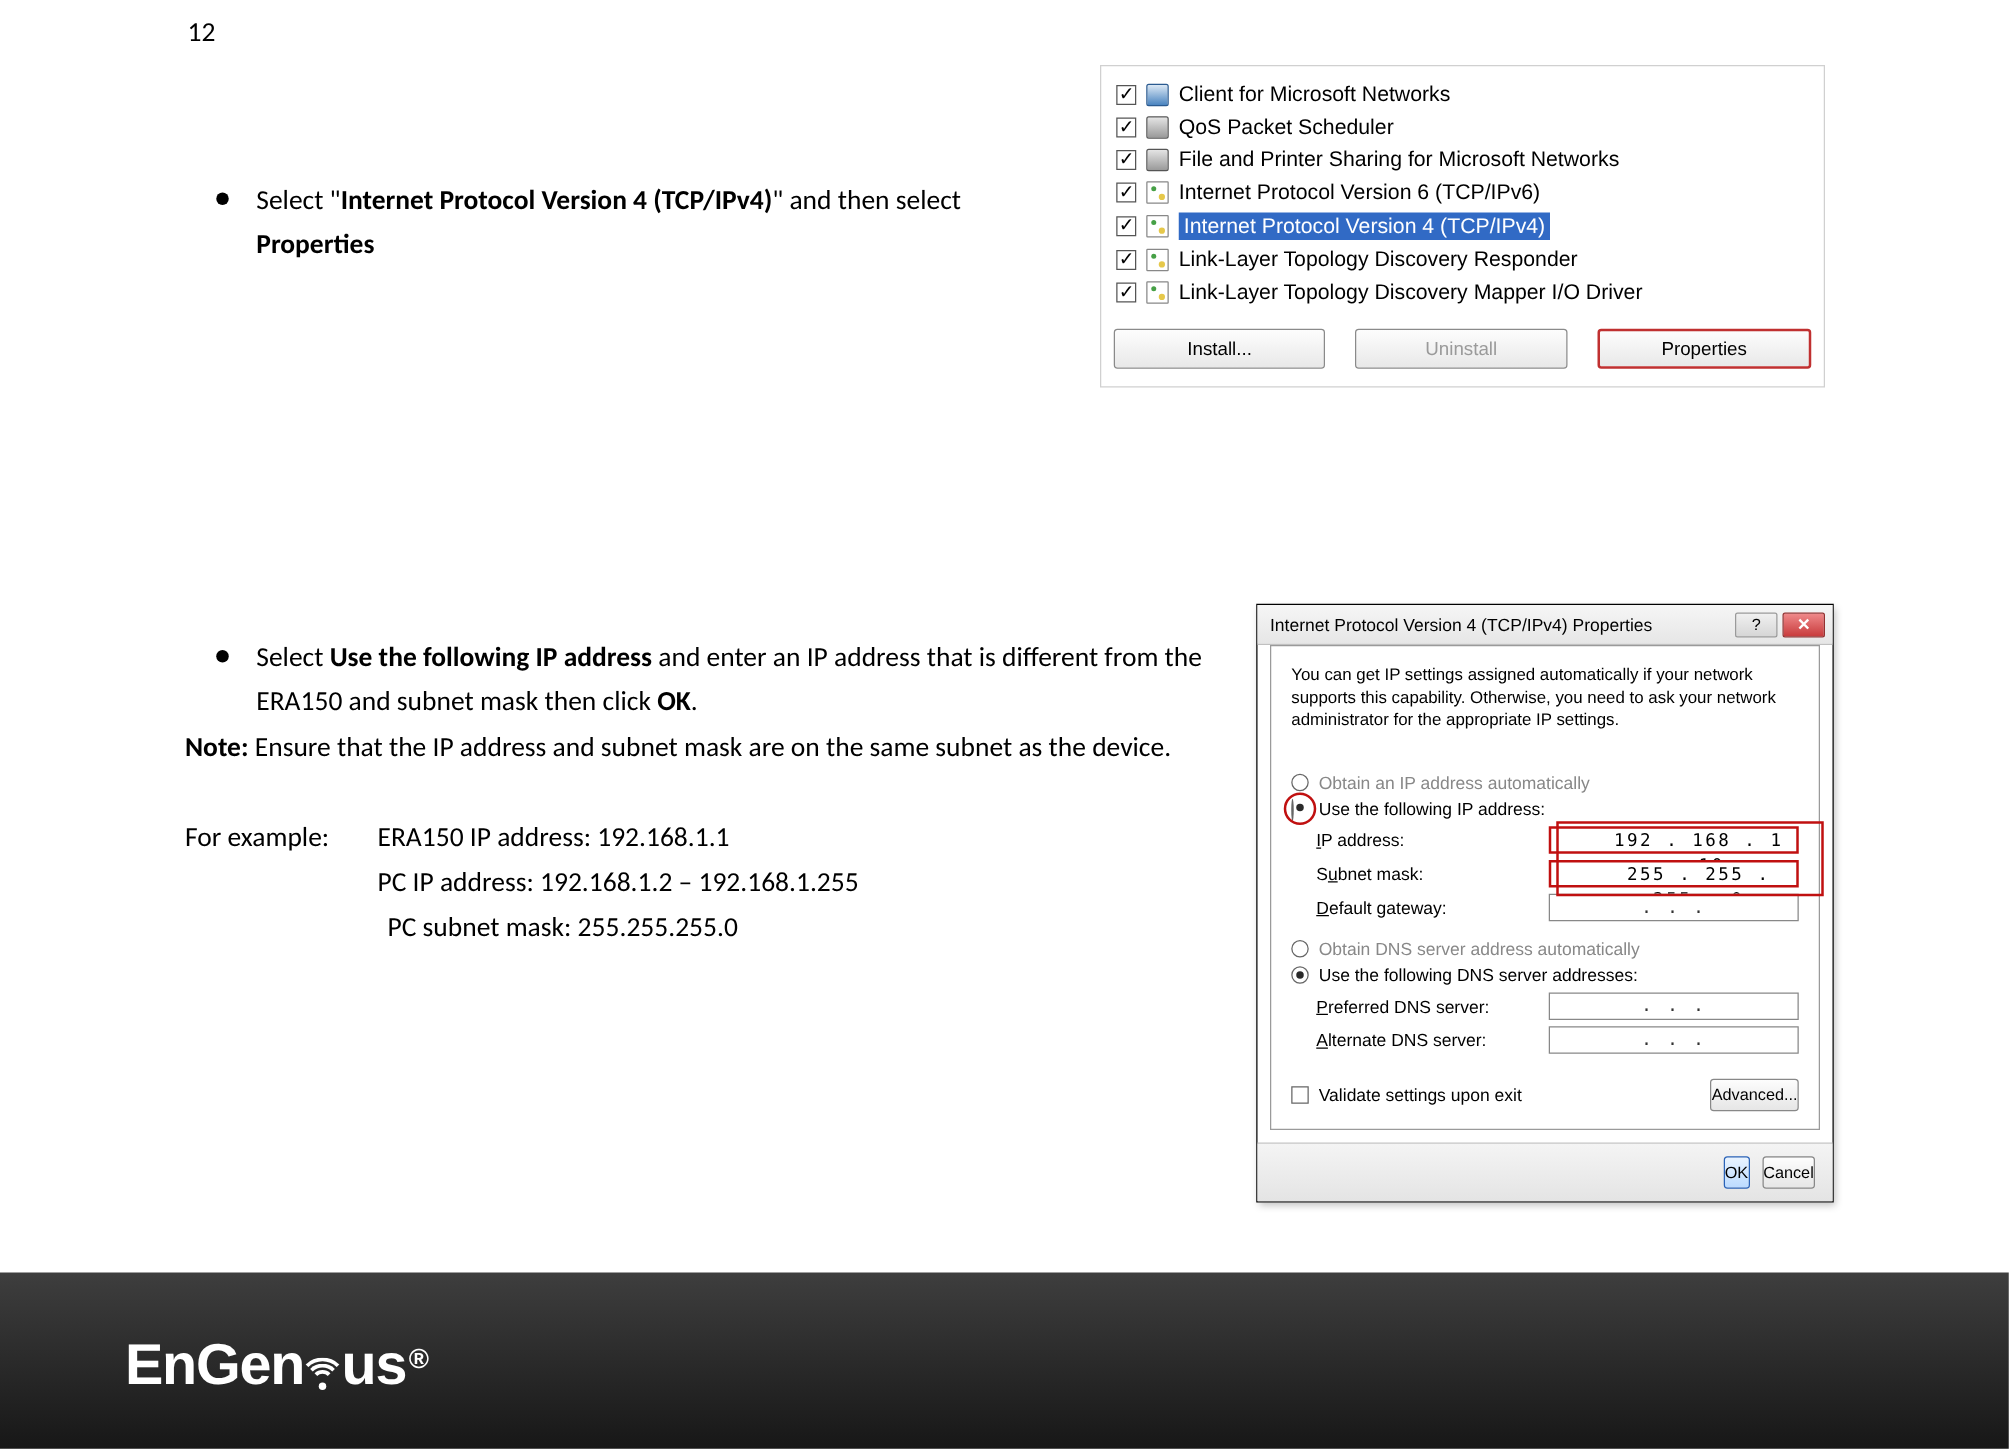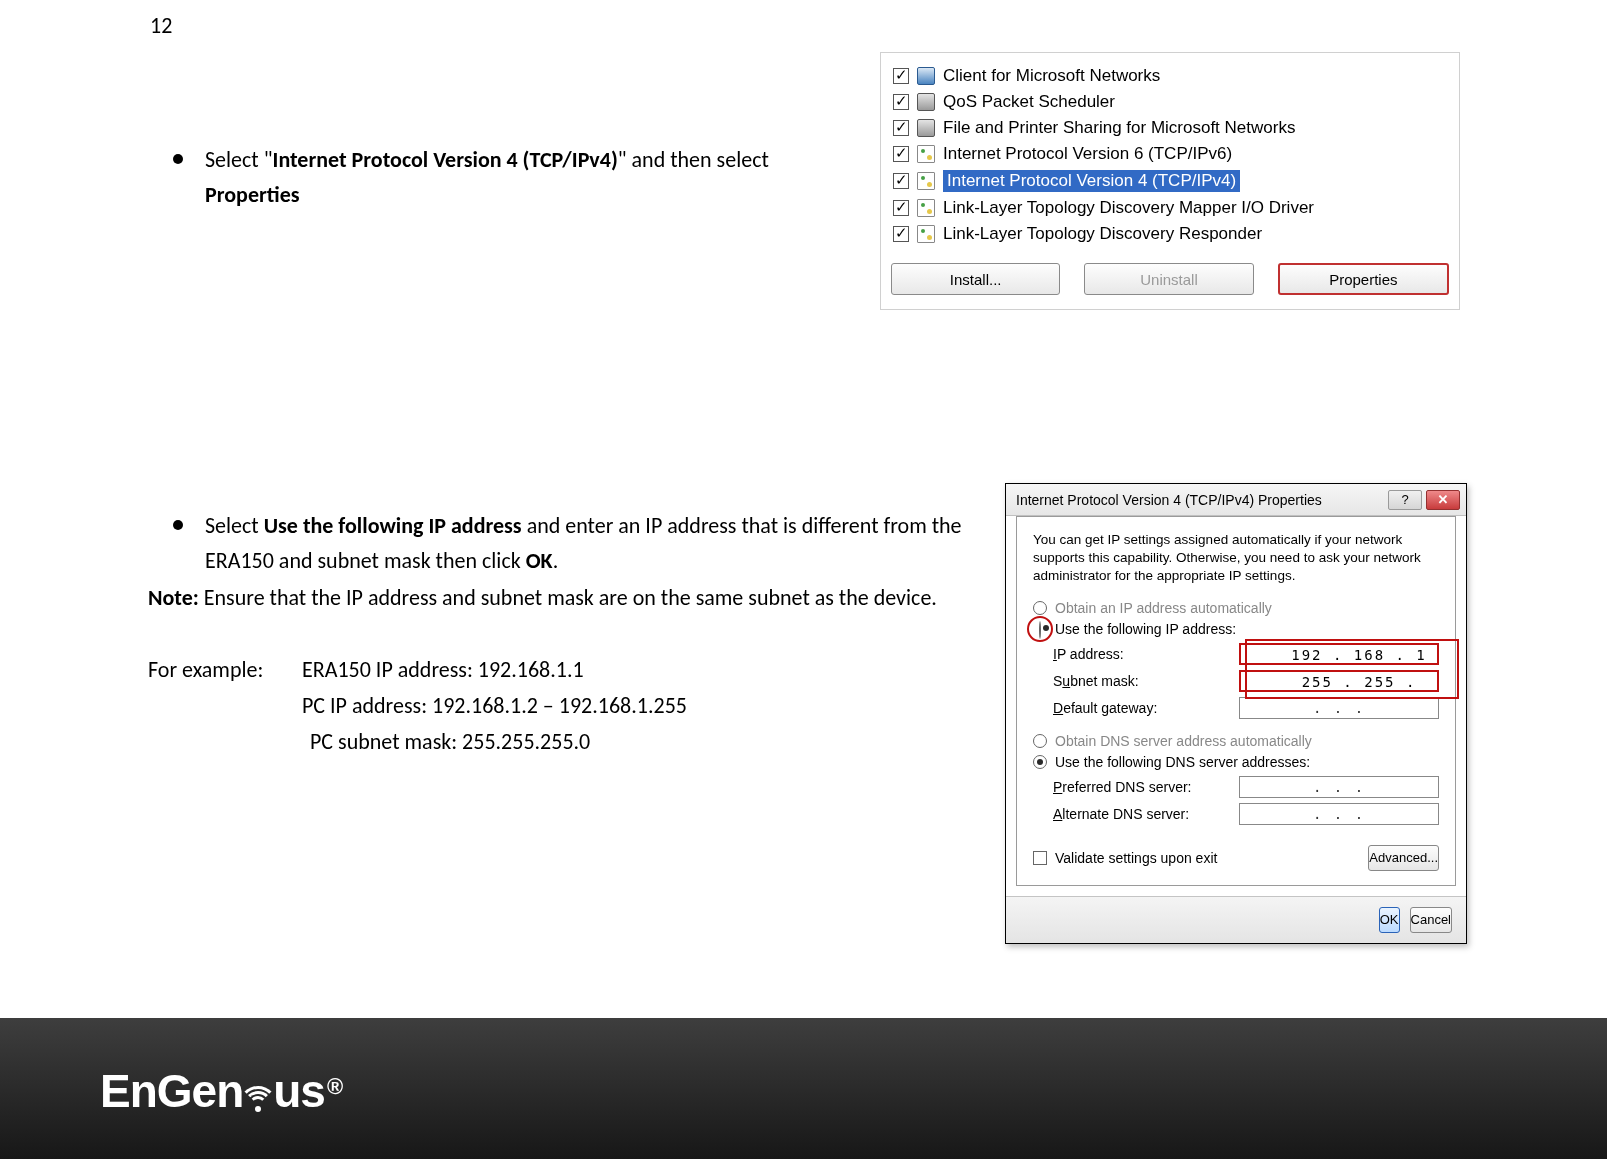--- a/index.html
+++ b/index.html
@@ -143,22 +143,22 @@
     font-size: 14px;
     position: relative;
     top: 1px;
   }
   .dlg-body {
     border: 1px solid #9a9a9a;
     margin: 0 10px 10px 10px;
     padding: 14px 16px 14px 16px;
     background: #fff;
   }
-  .dlg-note { font-size: 13.5px; line-height: 1.35; margin-bottom: 14px; }
-  .dlg-row { display:flex; align-items:center; margin: 5px 0; gap:8px; font-size:14px;text-align:center; }
+  .dlg-note { font-size: 13.5px; line-height: 1.35; margin-bottom: 32px; }
+  .dlg-row { display:flex; align-items:center; margin: 5px 0; gap:8px; font-size:14px; }
   .rd {
     width:14px;height:14px;border:1px solid #666;border-radius:50%;position:relative;background:#fff;flex-shrink:0;
   }
   .rd.on::after { content:"";position:absolute;left:3px;top:3px;width:6px;height:6px;background:#2a2a2a;border-radius:50%; }
   .circ-red {
     position:absolute; width:26px;height:26px;border:2px solid #c01010;border-radius:50%;
     left:-6px; top:-6px; pointer-events:none;
   }
   .rd-wrap { position:relative; width:14px; height:14px; }
   .ipfields { margin: 6px 0 12px 20px; }
@@ -266,26 +266,26 @@
     <span>Internet Protocol Version 6 (TCP/IPv6)</span>
   </div>
   <div class="net-item">
     <span class="net-cb checked"></span>
     <span class="net-icon proto"></span>
     <span class="net-selected">Internet Protocol Version 4 (TCP/IPv4)</span>
   </div>
   <div class="net-item">
     <span class="net-cb checked"></span>
     <span class="net-icon proto"></span>
+    <span>Link-Layer Topology Discovery Responder</span>
+  </div>
+  <div class="net-item">
+    <span class="net-cb checked"></span>
+    <span class="net-icon proto"></span>
     <span>Link-Layer Topology Discovery Mapper I/O Driver</span>
-  </div>
-  <div class="net-item">
-    <span class="net-cb checked"></span>
-    <span class="net-icon proto"></span>
-    <span>Link-Layer Topology Discovery Responder</span>
   </div>
   <div class="fig1-btns">
     <button class="winbtn">Install...</button>
     <button class="winbtn disabled">Uninstall</button>
     <button class="winbtn hot">Properties</button>
   </div>
 </div>
 
 <div class="bullet-block" style="left:205px; top:508px; width:780px;">
   <span class="bullet-dot"></span>

